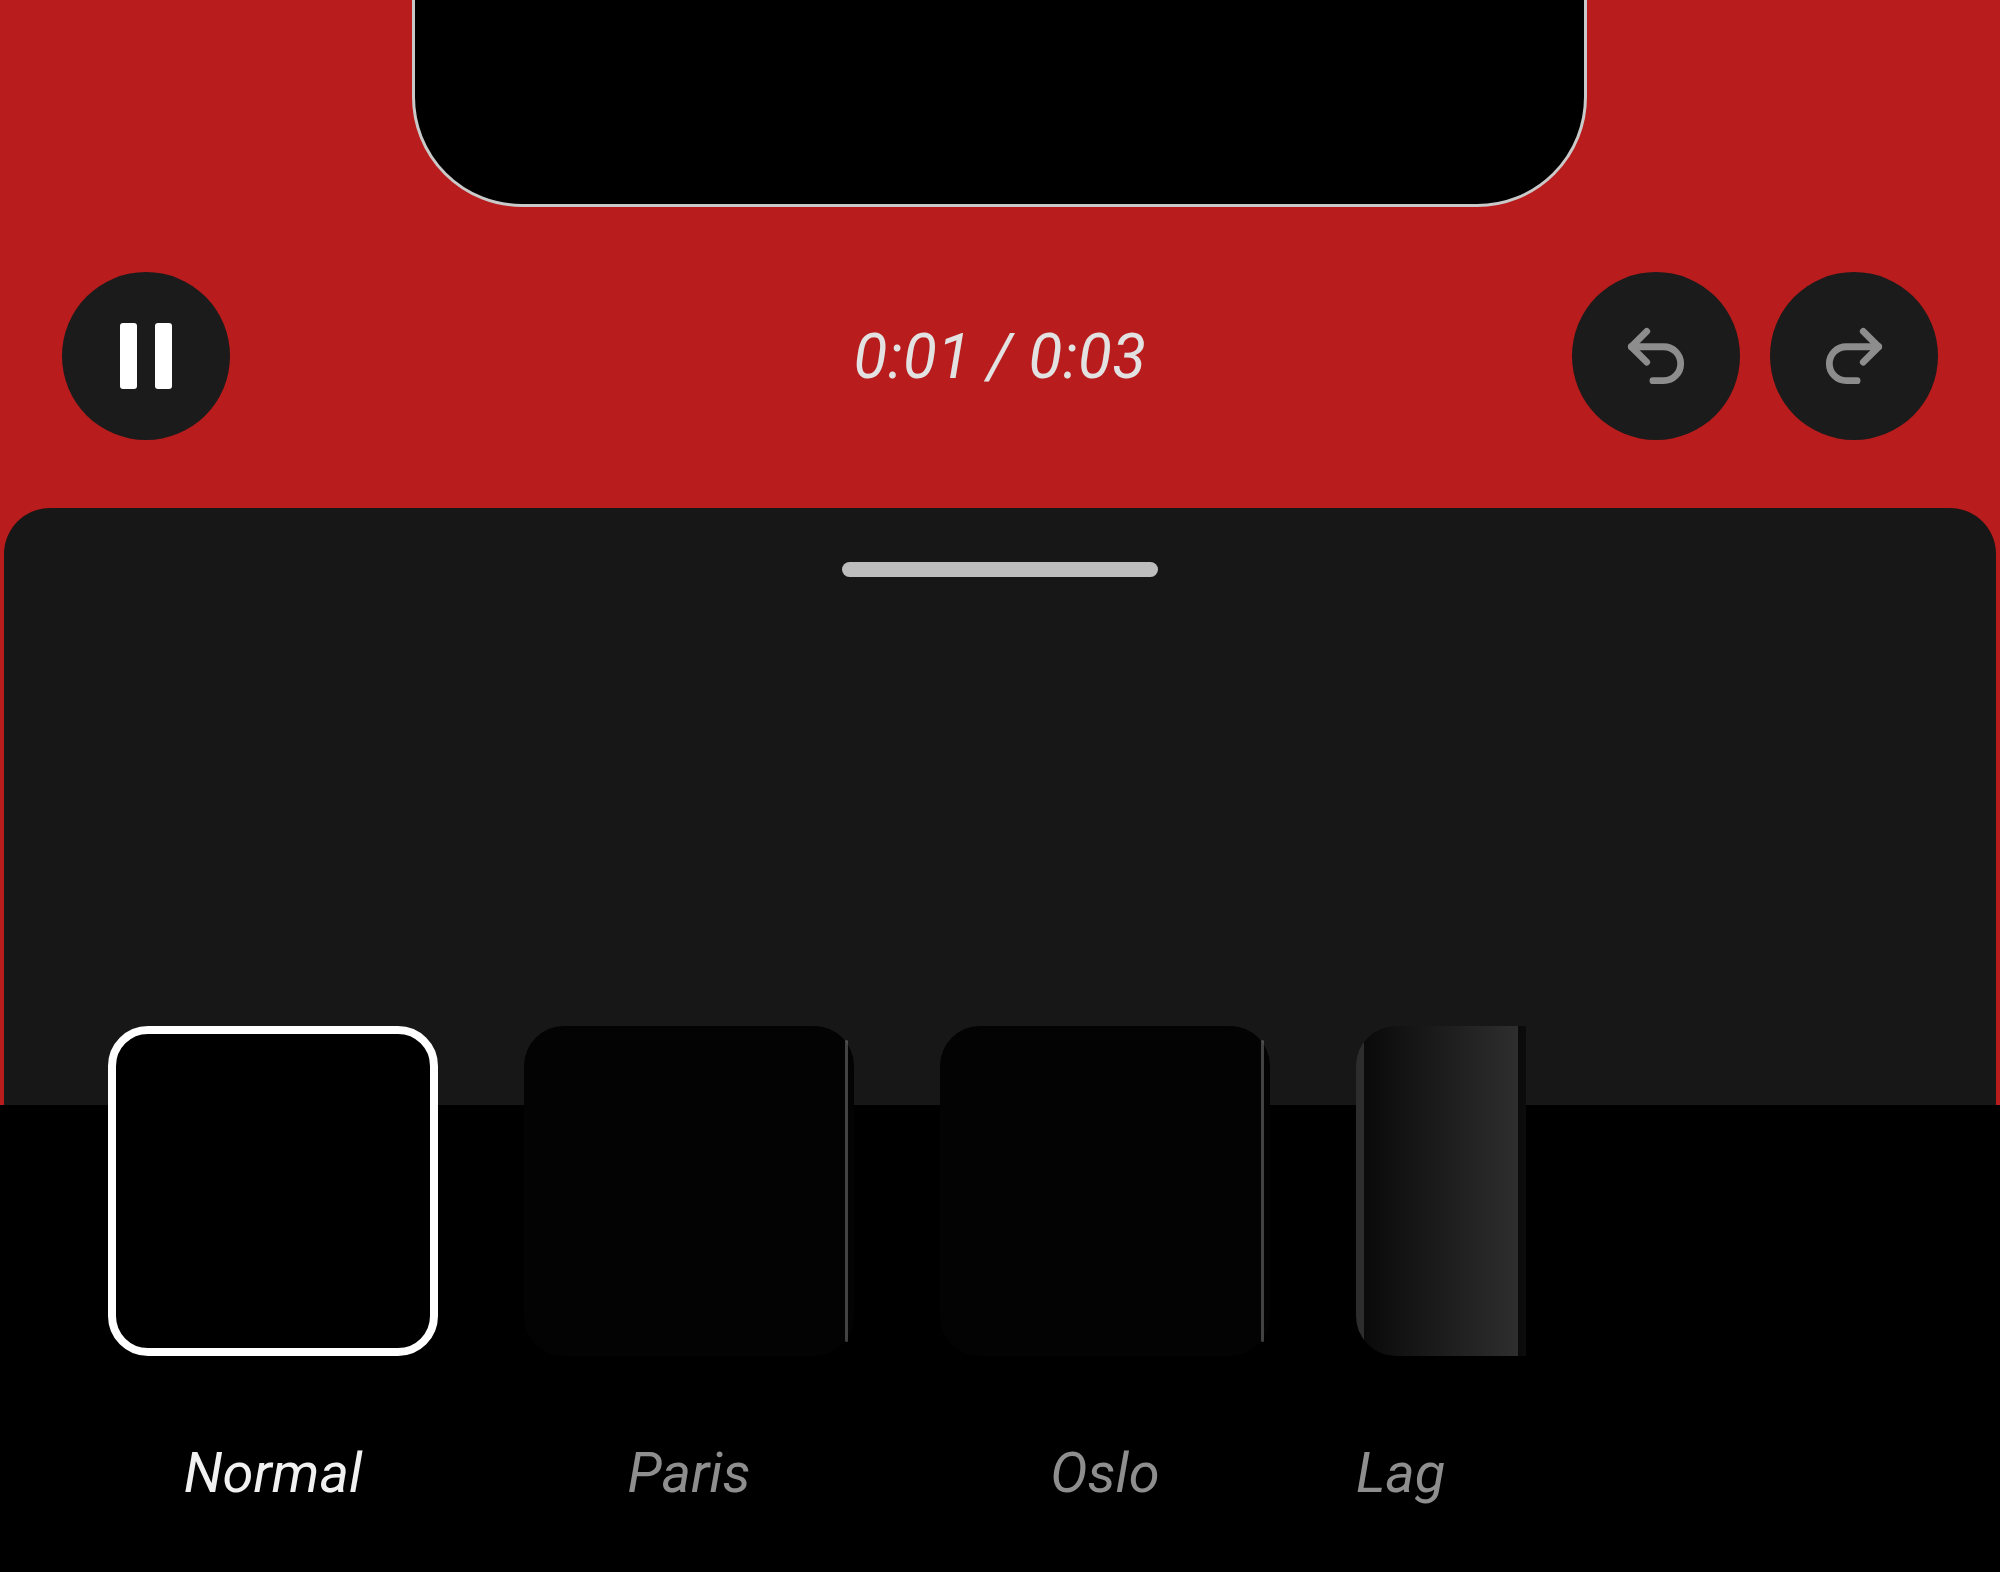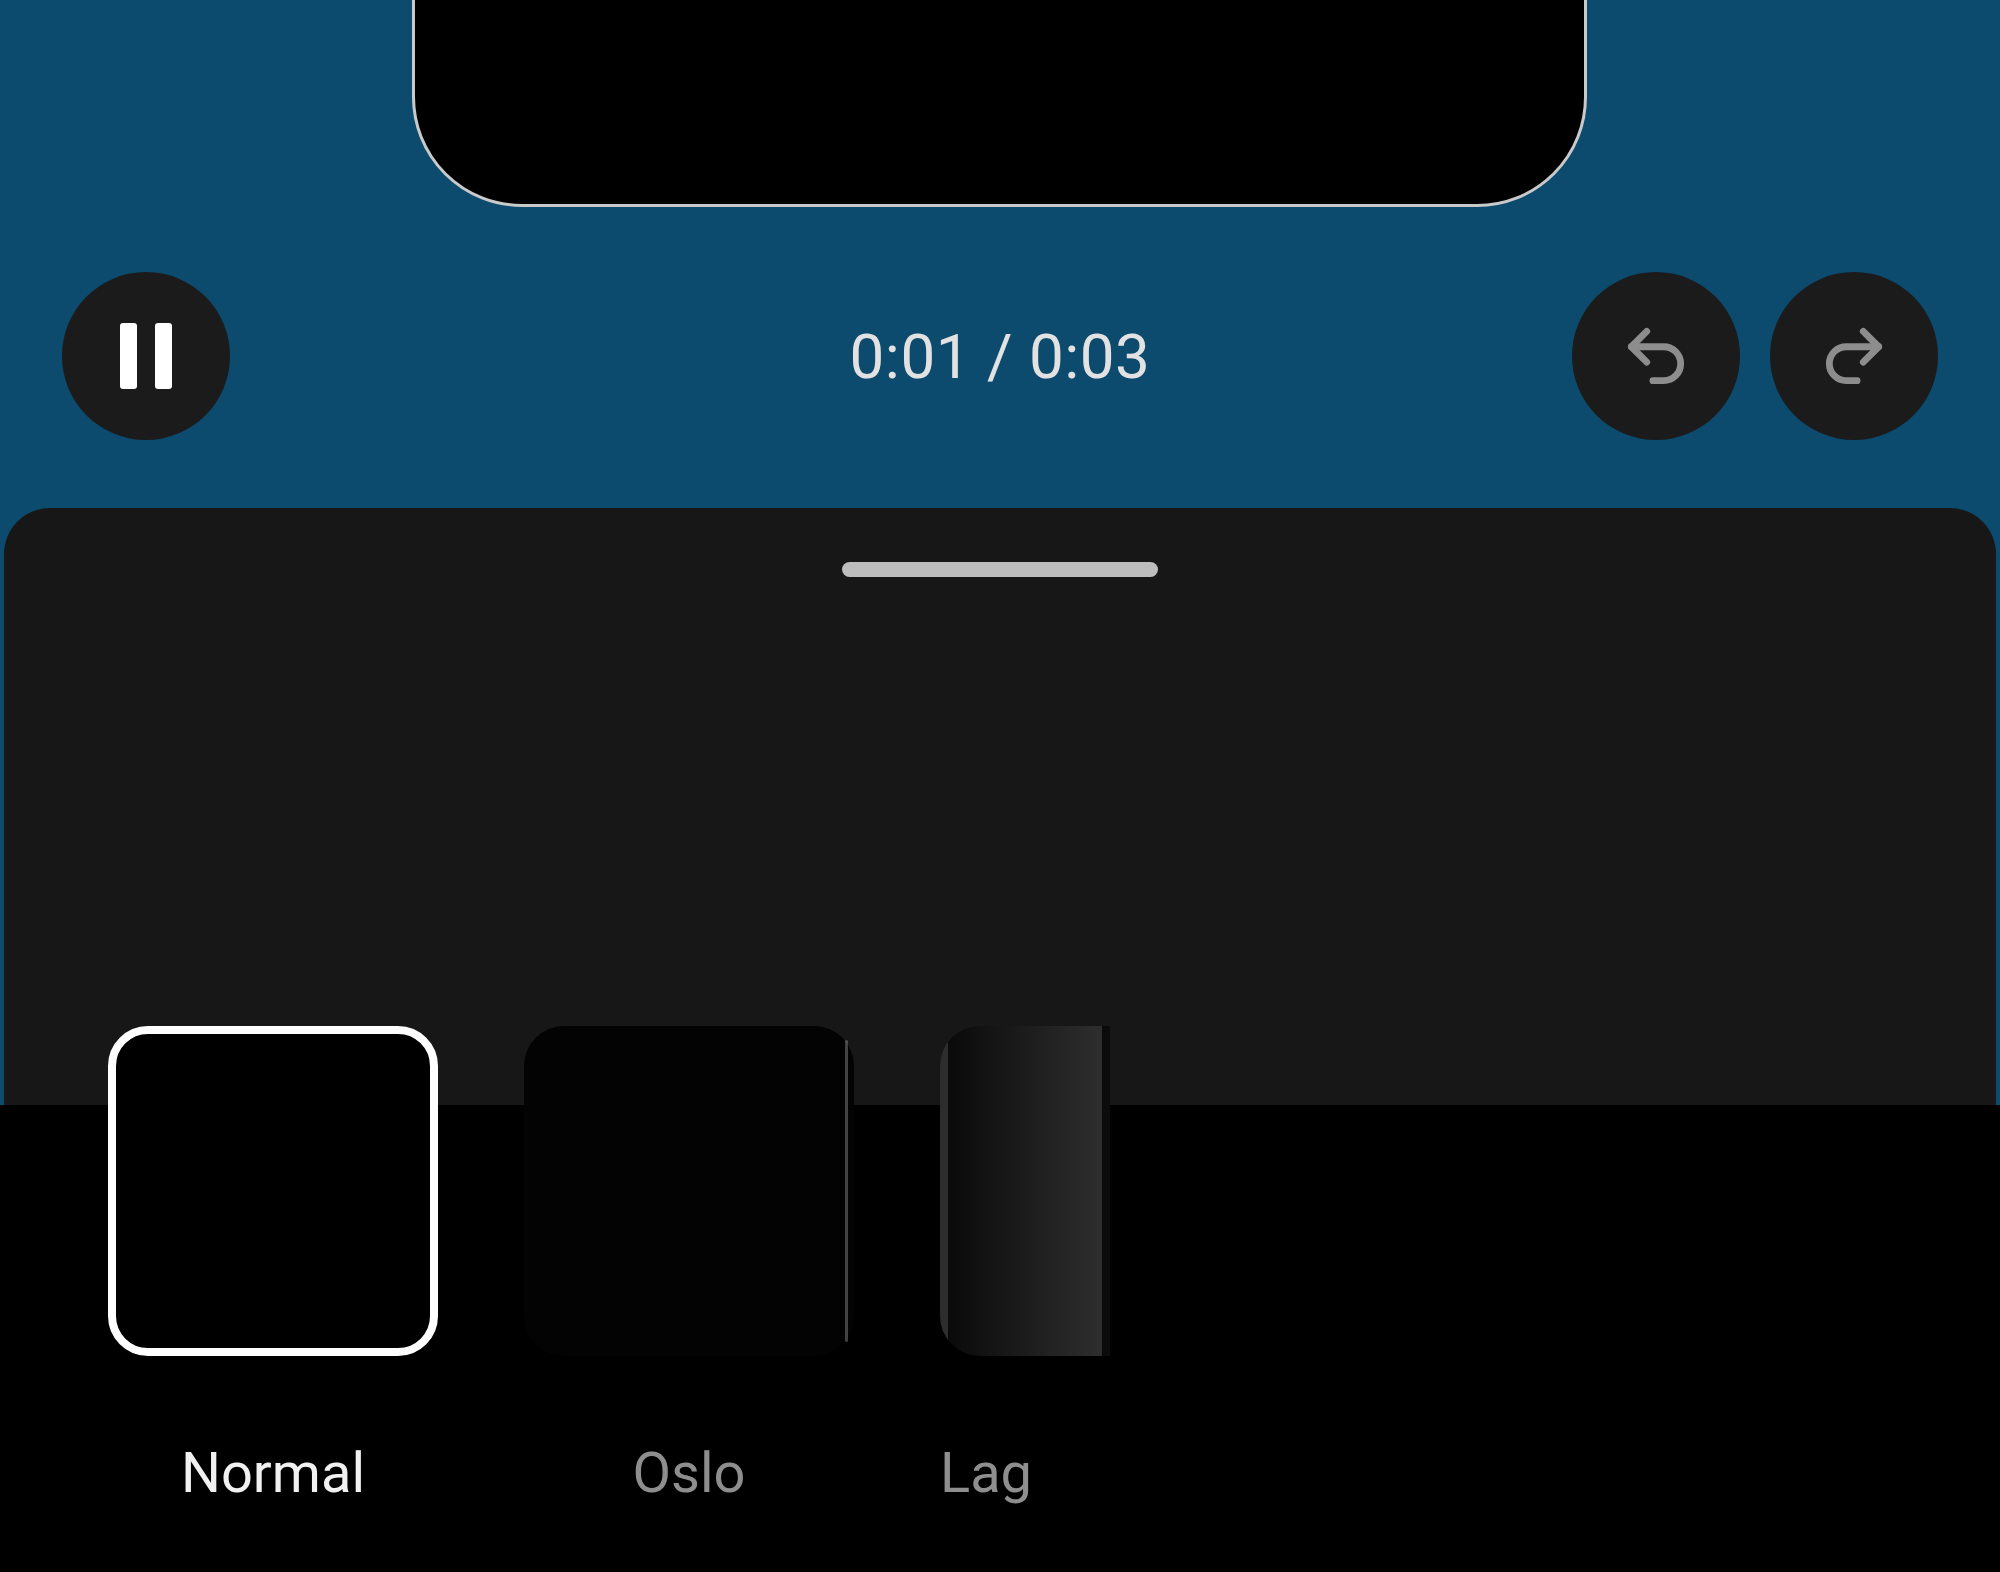--- a/index.html
+++ b/index.html
@@ -8,21 +8,22 @@
     height: 100%;
     background: #000;
     font-family: -apple-system, BlinkMacSystemFont, "Segoe UI", Roboto, Arial, sans-serif;
     overflow: hidden;
   }
   .stage {
     position: relative;
     width: 2000px;
     height: 1105px;
     transform-origin: top left;
-    background: #0c4a6e;
+    background: #b91c1c;
+    font-style: italic;
   }
   
   .phone-frame {
     position: absolute;
     left: 412px;
     top: -1200px;
     width: 1175px;
     height: 1407px;
     border: 3px solid #c9c9c9;
     border-radius: 110px;
@@ -193,20 +194,24 @@
 
   <div class="sheet">
     <div class="grabber"></div>
     <div class="filters" id="filters">
         <div class="filter selected">
           <div class="thumb "></div>
           <div class="label">Normal</div>
         </div>
         <div class="filter">
           <div class="thumb rightglow"></div>
+          <div class="label">Paris</div>
+        </div>
+        <div class="filter">
+          <div class="thumb rightglow"></div>
           <div class="label">Oslo</div>
         </div>
         <div class="filter partial">
           <div class="thumb "></div>
           <div class="label">Lag</div>
         </div>
       </div>
   </div>
 
 </div>

